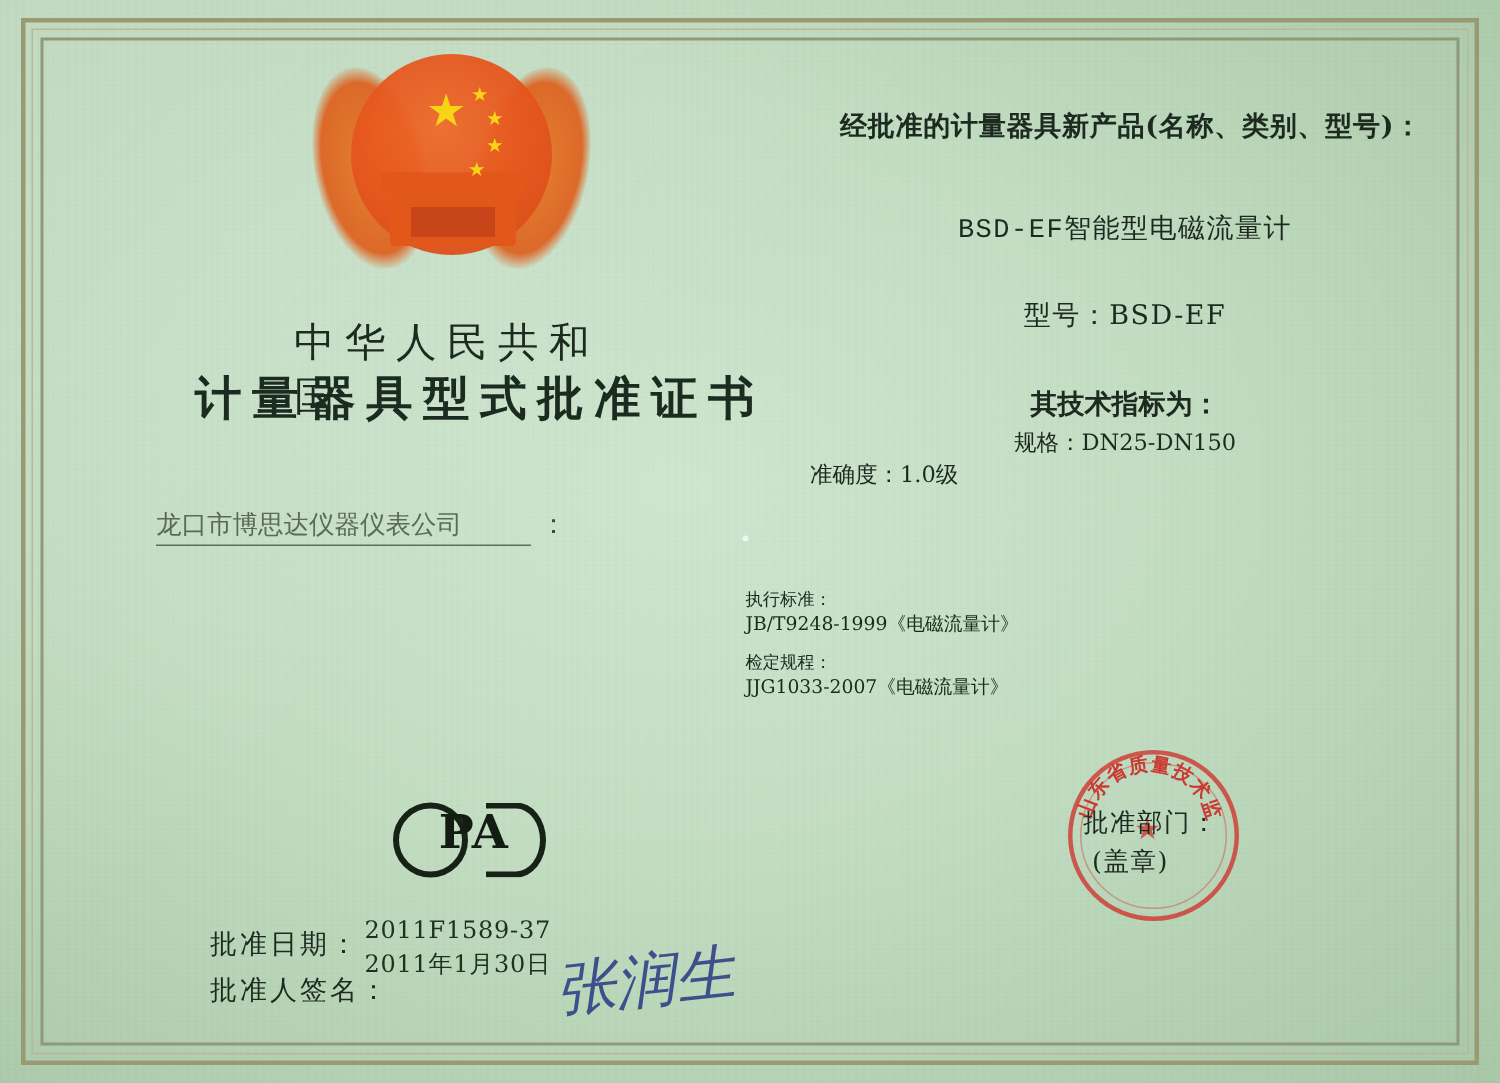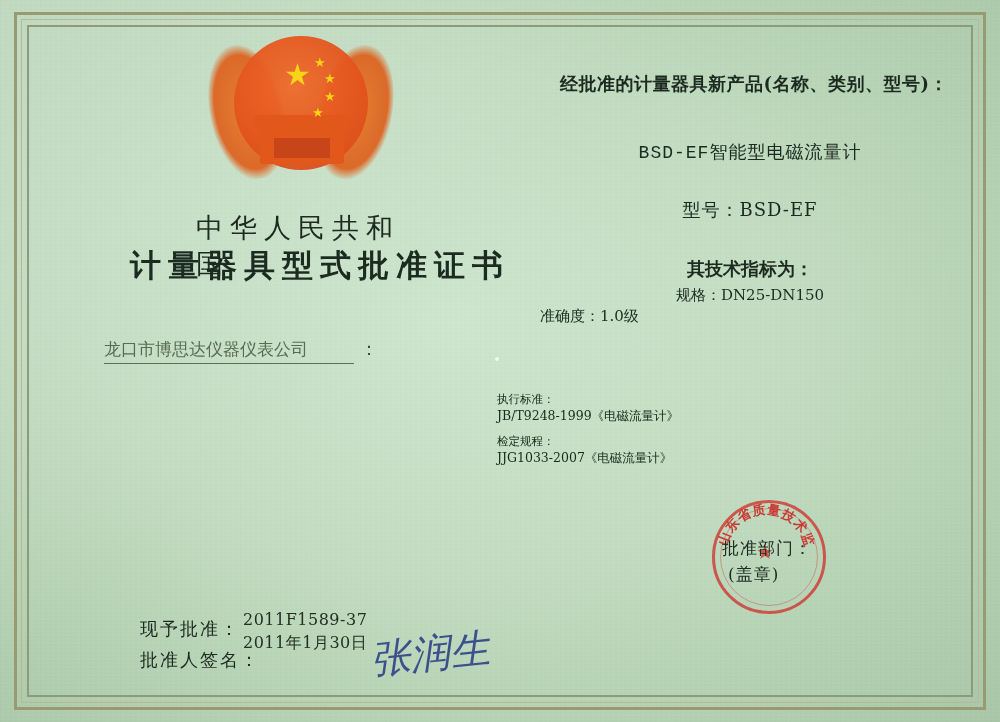--- a/index.html
+++ b/index.html
@@ -251,22 +251,27 @@
   <div class="country">中华人民共和国</div>
   <div class="cert-title">计量器具型式批准证书</div>
 
   <div class="recipient-row">
     <span class="recipient-name">龙口市博思达仪器仪表公司</span><span class="recipient-colon">：</span>
   </div>
 
   <div class="dot"></div>
 
 
-
-  <div class="field f-date-label">现予批准：</div>
+  <div class="pa-mark">
+    <div class="ring-l"></div>
+    <div class="ring-r"></div>
+    <div class="letters">PA</div>
+  </div>
+
+  <div class="field f-date-label">批准日期：</div>
   <div class="field f-sign-label">批准人签名：</div>
   <div class="f-date-values">
     <div>2011F1589-37</div>
     <div>2011年1月30日</div>
   </div>
   <div class="signature">张润生</div>
 
   <div class="right-head">经批准的计量器具新产品(名称、类别、型号)：</div>
   <div class="product-name">BSD-EF智能型电磁流量计</div>
   <div class="product-model">型号：BSD-EF</div>

